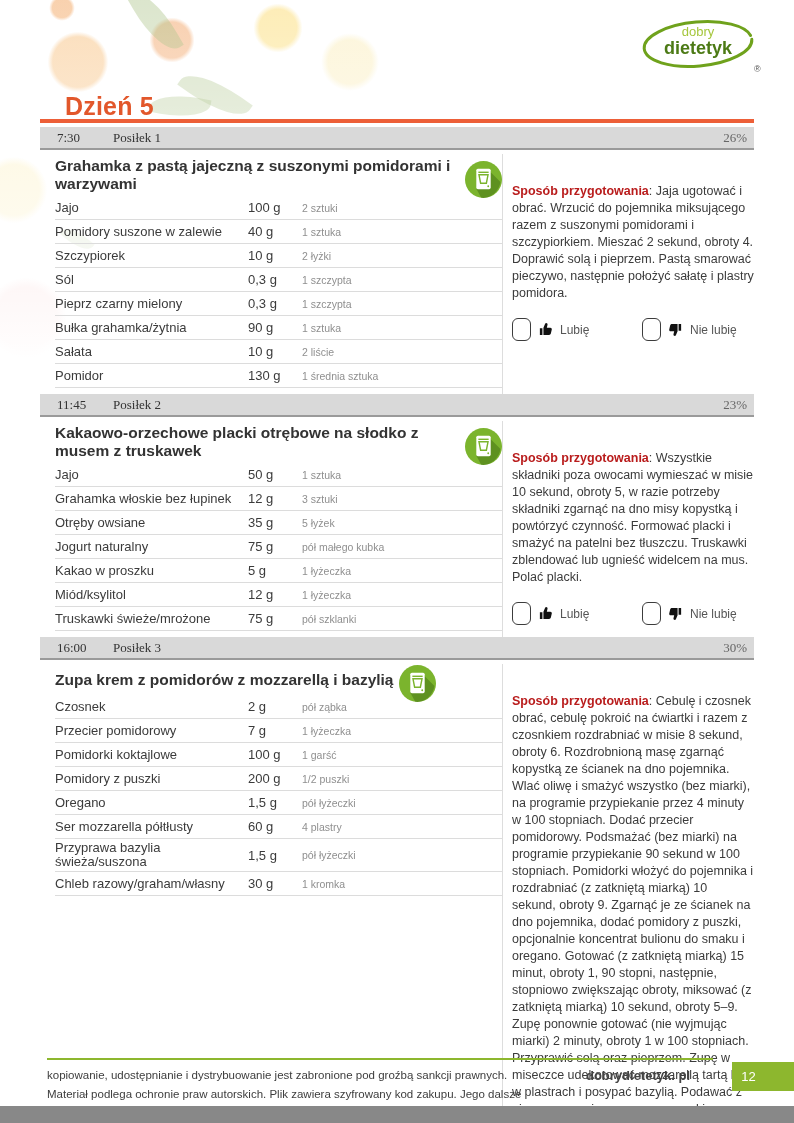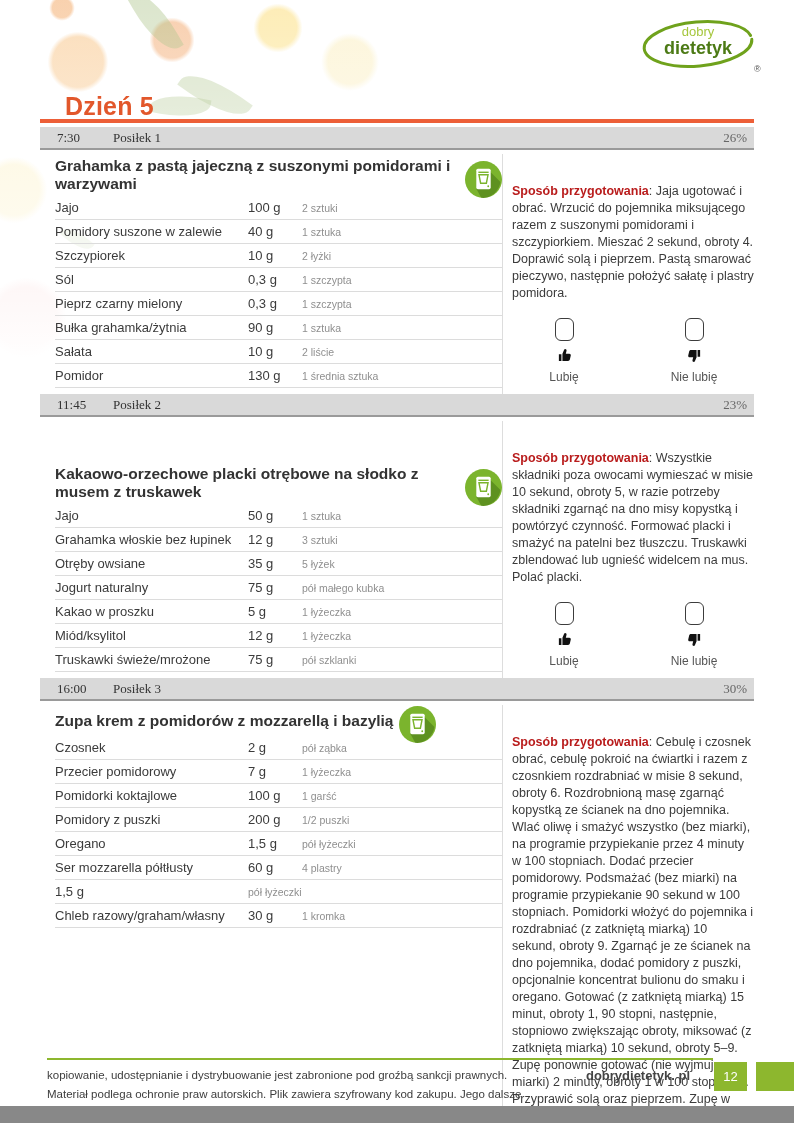--- a/index.html
+++ b/index.html
@@ -44,44 +44,44 @@
   .meal-time{margin-left:17px;width:56px;}
   .meal-name{flex:1;}
   .meal-percent{margin-right:7px;color:#666;}
 
   
   .meal-body{display:flex;align-items:stretch;}
   .ing-col{width:462px;box-sizing:border-box;padding:0 0 6px 15px;}
   .prep-col{flex:1;box-sizing:border-box;border-left:1px solid #ddd;margin-top:4px;
     padding:29px 0 10px 9px;}
   .m1 .meal-body{min-height:196px;}
-  .m2 .meal-body{min-height:179px;align-items:flex-end;}
+  .m2 .meal-body{min-height:179px;}
 
   .meal-title{display:flex;align-items:center;gap:5px;margin:7px 0 3px;font-size:15.5px;font-weight:bold;color:#333;}
   .meal-title .tmx{flex:0 0 auto;margin:-2px 0 -10px 0;}
 
   .ing-row{display:grid;grid-template-columns:193px 54px 1fr;align-items:center;
     border-bottom:1px solid #dcdcdc;min-height:19px;padding:2px 0;}
   .ing-name{font-size:13px;line-height:14px;}
   .ing-amount{font-size:13px;}
   .ing-measure{font-size:10.5px;color:#8f8f8f;}
 
   .prep-text{font-size:12.5px;line-height:17px;color:#3b3b3b;max-width:245px;}
   .prep-text b{color:#b91c1c;}
 
   .like-row{display:flex;align-items:center;gap:26px;margin-top:16px;}
-  .like-group{display:flex;align-items:center;gap:7px;min-width:104px;flex-direction:column;}
+  .like-group{display:flex;align-items:center;gap:7px;min-width:104px;}
   .like-box{width:19px;height:23px;box-sizing:border-box;border:1.7px solid #3c3c3c;border-radius:6px;background:#fff;cursor:pointer;}
   .like-label{font-size:12px;color:#555;}
 
   
   .footer-rule{position:absolute;left:47px;top:1058px;width:666px;height:2px;background:#8db72e;}
   .footer-text{position:absolute;left:47px;top:1066px;width:540px;font-size:11.5px;line-height:19px;color:#3d3d3d;}
   .footer-site{position:absolute;right:104px;top:1068px;font-size:13px;font-weight:bold;color:#444;}
-  .page-box{position:absolute;left:714px;top:1062px;width:33px;height:29px;background:#8db72e;
+  .page-box{position:absolute;left:732px;top:1062px;width:33px;height:29px;background:#8db72e;
     color:#fff;font-size:13px;display:flex;align-items:center;justify-content:center;}
   .edge-box{position:absolute;left:756px;top:1062px;width:38px;height:29px;background:#8db72e;}
 </style>
 </head>
 <body>
 
 <svg width="0" height="0" style="position:absolute">
   <defs>
     <g id="tmx-icon">
       <circle cx="18" cy="18" r="18" fill="#7bb42d"></circle>
@@ -336,20 +336,21 @@
                 <span class="ing-measure">pół łyżeczki</span>
               </div>
 
               <div class="ing-row">
                 <span class="ing-name">Ser mozzarella półtłusty</span>
                 <span class="ing-amount">60 g</span>
                 <span class="ing-measure">4 plastry</span>
               </div>
 
               <div class="ing-row">
+                <span class="ing-name">Przyprawa bazylia świeża/suszona</span>
                 <span class="ing-amount">1,5 g</span>
                 <span class="ing-measure">pół łyżeczki</span>
               </div>
 
               <div class="ing-row">
                 <span class="ing-name">Chleb razowy/graham/własny</span>
                 <span class="ing-amount">30 g</span>
                 <span class="ing-measure">1 kromka</span>
               </div>
             </div>

